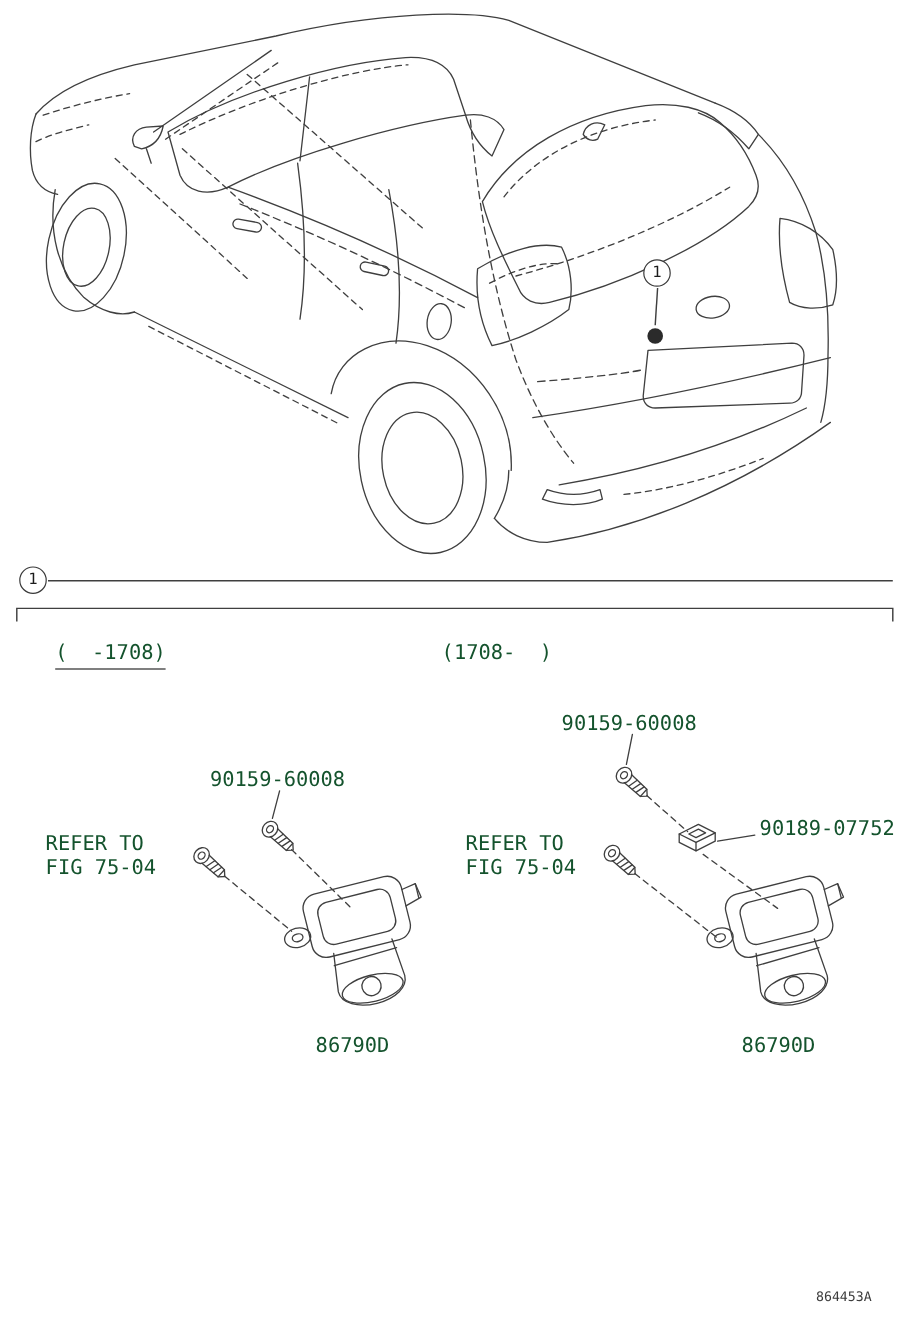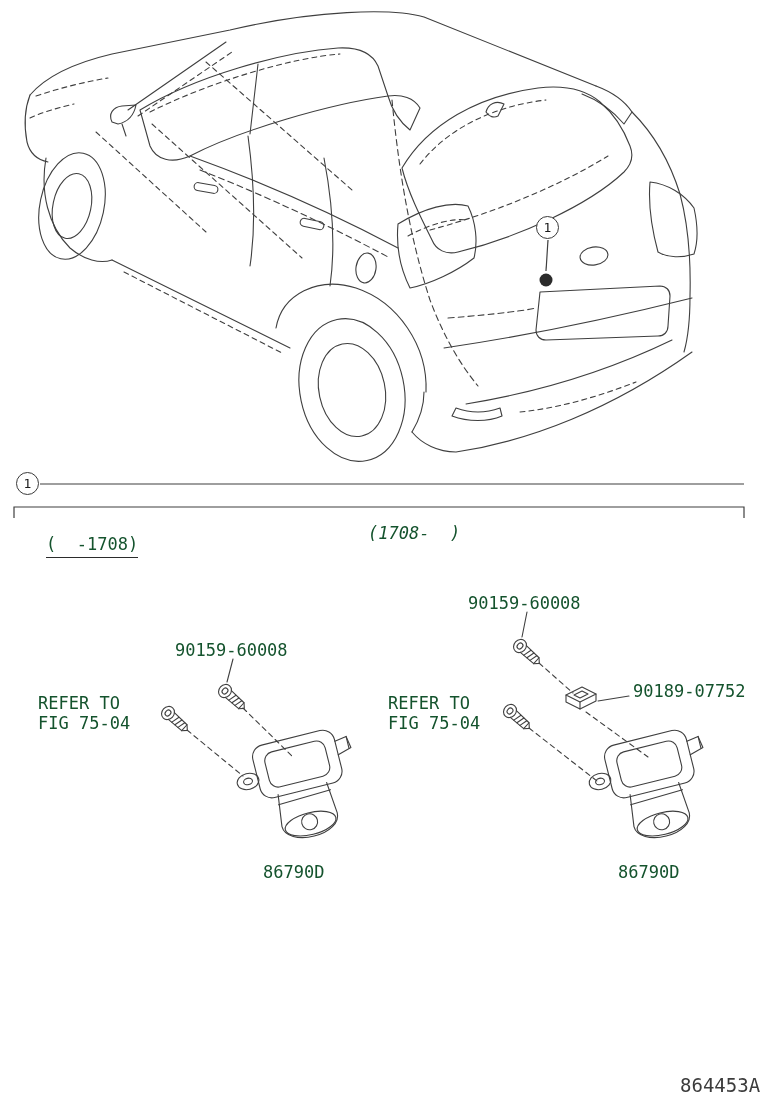--- a/index.html
+++ b/index.html
@@ -5,21 +5,21 @@
   * { margin:0; padding:0; box-sizing:border-box; }
   html,body { background:#ffffff; }
   body { font-family:"DejaVu Sans Mono","Liberation Mono",monospace; }
   .canvas { position:relative; width:760px; height:1112px; background:#fff; overflow:hidden; }
   .art { position:absolute; left:0; top:0; }
   .label { position:absolute; color:#14532d; font-size:17px; line-height:20px; white-space:pre; letter-spacing:0; }
   .underline { border-bottom:1.4px solid #2b2b2b; padding-bottom:3px; }
   .chip { position:absolute; width:23px; height:23px; border:1.4px solid #3a3a3a; border-radius:50%;
           display:flex; align-items:center; justify-content:center;
           font-size:13px; color:#1c1c1c; background:#fff; }
-  .code { position:absolute; font-size:19px; color:#3c3c3c; white-space:pre; }
+  .code { position:absolute; font-size:11px; color:#3c3c3c; white-space:pre; }
 </style>
 </head>
 <body>
 
 <div class="canvas">
 
   <svg class="art" width="760" height="1112" viewBox="0 0 760 1112">
     <defs>
       <g id="screw">
         <ellipse cx="0" cy="0" rx="7" ry="6"></ellipse>
@@ -157,21 +157,21 @@
       <use href="#camera" transform="translate(602,748)"></use>
     </g>
   </svg>
 
   <div class="chip" style="left:536px; top:216px;">1</div>
 
   <div class="chip" style="left:16px; top:472px;">1</div>
 
   <div class="label underline" style="left:46px; top:534px;">(  -1708)</div>
 
-  <div class="label" style="left:368px; top:523px;font-style:italic;">(1708-  )</div>
+  <div class="label" style="left:368px; top:534px;">(1708-  )</div>
 
   <div class="label" style="left:175px; top:640px;">90159-60008</div>
 
   <div class="label" style="left:38px; top:693px;">REFER TO
 FIG 75-04</div>
 
   <div class="label" style="left:263px; top:862px;">86790D</div>
 
   <div class="label" style="left:468px; top:593px;">90159-60008</div>
 

